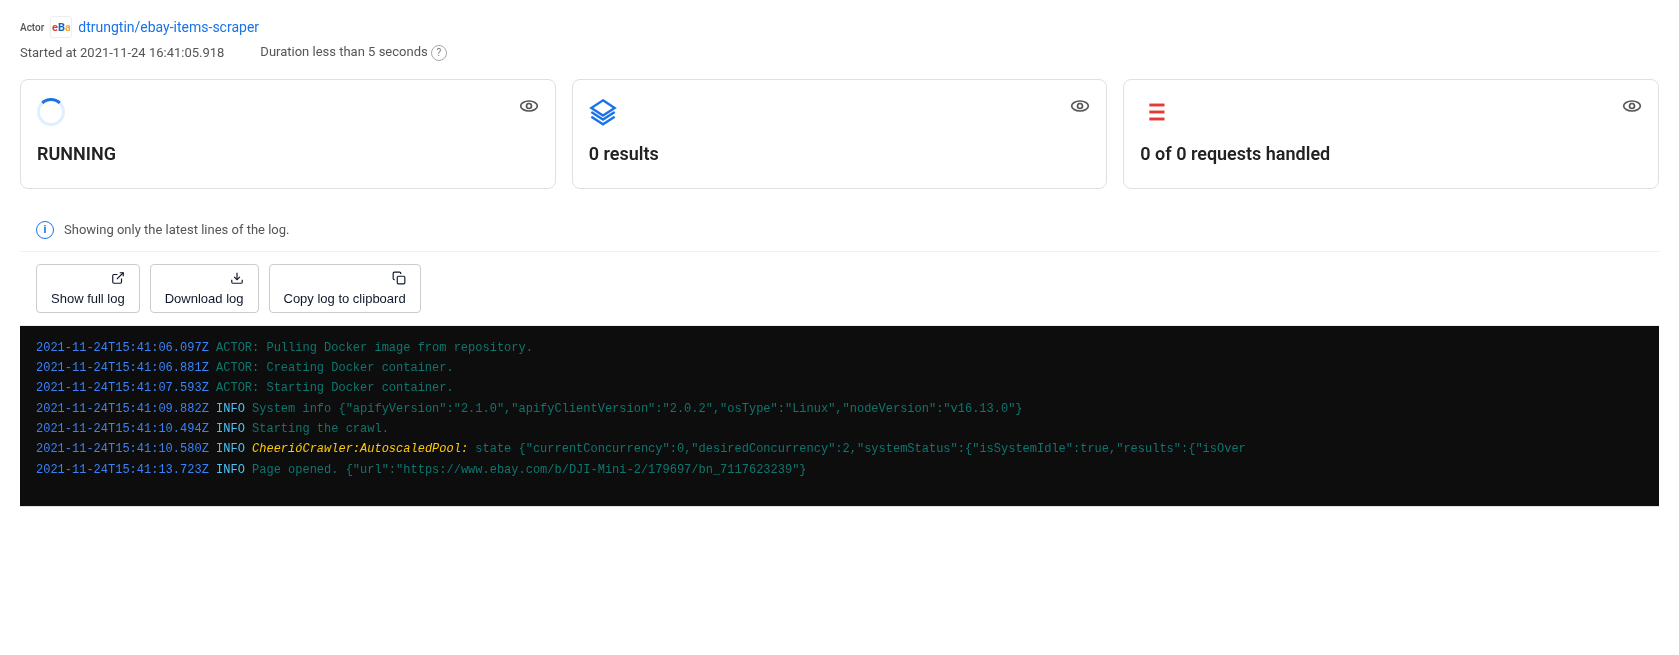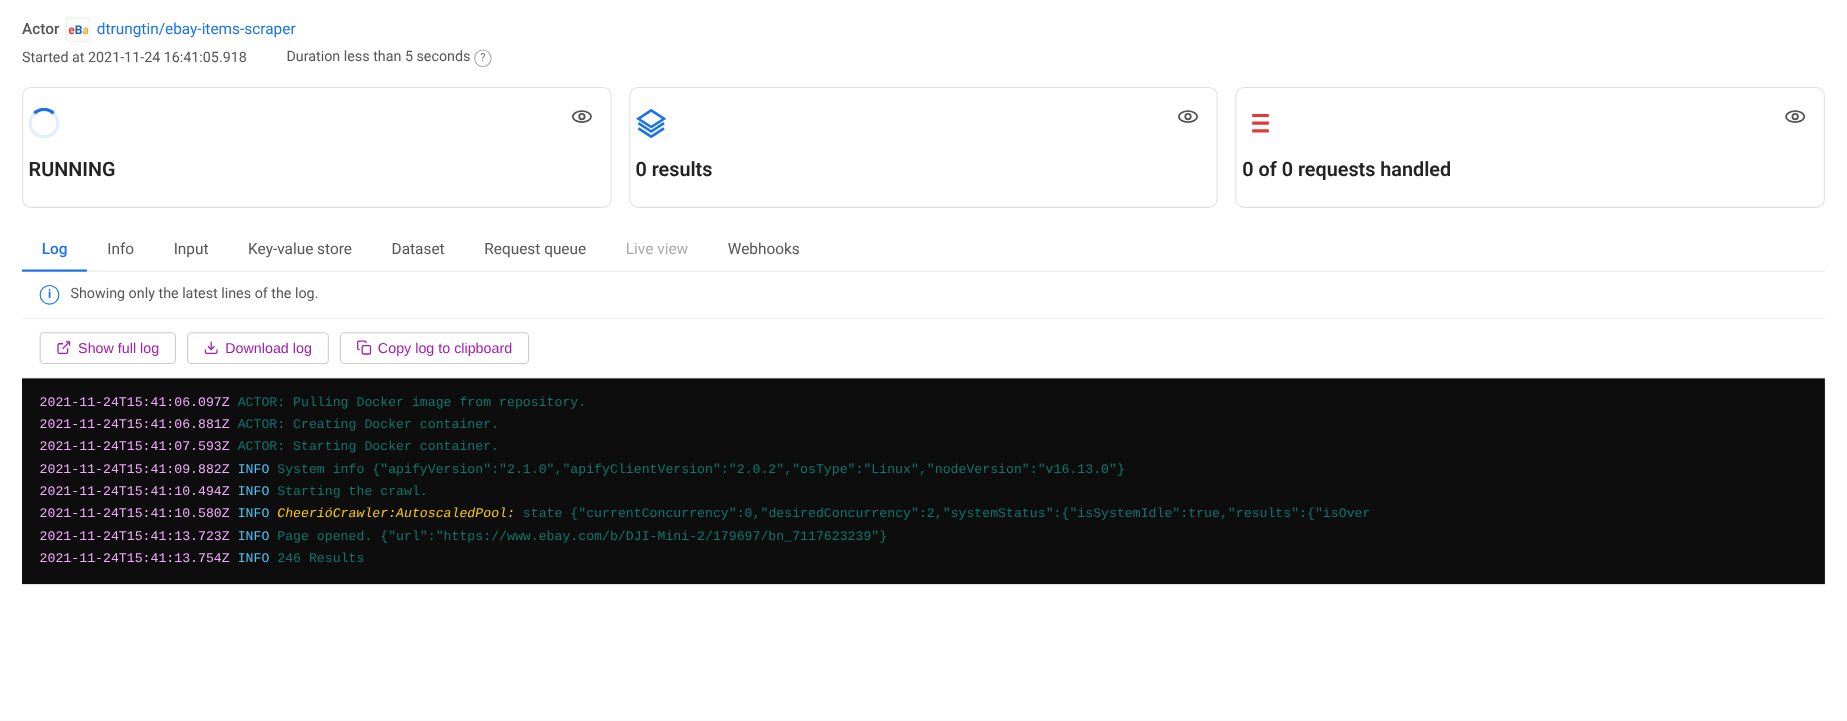--- a/index.html
+++ b/index.html
@@ -15,21 +15,21 @@
       padding: 16px 20px;
     }
     .actor-header {
       display: flex;
       align-items: center;
       gap: 6px;
       margin-bottom: 6px;
     }
     .actor-label {
       color: #555;
-      font-size: 14px;
+      font-size: 10px;
       font-weight: 500;
     }
     .actor-logo {
       width: 22px;
       height: 22px;
       border-radius: 3px;
       overflow: hidden;
       display: inline-flex;
       align-items: center;
       justify-content: center;
@@ -64,21 +64,21 @@
     .cards-row {
       display: grid;
       grid-template-columns: 1fr 1fr 1fr;
       gap: 16px;
       margin-bottom: 20px;
     }
     .card {
       background: #fff;
       border: 1px solid #e0e0e0;
       border-radius: 8px;
-      padding: 18px 5px;
+      padding: 18px 16px;
       position: relative;
       min-height: 110px;
     }
     .card-eye {
       position: absolute;
       top: 16px;
       right: 16px;
       cursor: pointer;
       color: #555;
       display: flex;
@@ -154,43 +154,44 @@
 
     .log-actions {
       display: flex;
       gap: 10px;
       padding: 12px 16px;
       background: #fff;
       border-bottom: 1px solid #f0f0f0;
     }
     .log-btn {
       display: flex;
-      align-items: center;
+      align-items: flex-end;
       gap: 6px;
       padding: 6px 14px;
       border: 1px solid #ccc;
       border-radius: 4px;
       background: #fff;
       cursor: pointer;
       font-size: 13px;
-      color: #a21caf;
+      color: #0f172a;
+      flex-direction: column;
     }
 
     .log-container {
       background: #0d0d0d;
       color: #e0e0e0;
       font-family: 'Courier New', Courier, monospace;
       font-size: 12px;
       padding: 12px 16px;
       overflow-x: auto;
       line-height: 1.7;
       min-height: 180px;
     }
     .log-line { white-space: nowrap; }
-    .log-time { color: #f0abfc; }
+    .log-time { color: #3b82f6; }
     .log-info { color: #4fc3f7; }
     .log-highlight { color: #ffcc00; font-style: italic; }
     .log-white { color: #0f766e; }
 
     .scrollbar-row {
       background: #fff;
       height: 16px;
       border-top: 1px solid #e0e0e0;
       overflow-x: auto;
       display: flex;
@@ -273,30 +274,20 @@
           <line x1="8" y1="18" x2="21" y2="18"></line>
           <line x1="3" y1="6" x2="3.01" y2="6"></line>
           <line x1="3" y1="12" x2="3.01" y2="12"></line>
           <line x1="3" y1="18" x2="3.01" y2="18"></line>
         </svg>
       </div>
       <div class="card-value">0 of 0 requests handled</div>
     </div>
   </div>
 
-  <div class="tabs-bar">
-    <a class="tab-item active" href="#">Log</a>
-    <a class="tab-item" href="#">Info</a>
-    <a class="tab-item" href="#">Input</a>
-    <a class="tab-item" href="#">Key-value store</a>
-    <a class="tab-item" href="#">Dataset</a>
-    <a class="tab-item" href="#">Request queue</a>
-    <a class="tab-item disabled" href="#">Live view</a>
-    <a class="tab-item" href="#">Webhooks</a>
-  </div>
 
   <div class="info-banner">
     <span class="info-circle">i</span>
     <span>Showing only the latest lines of the log.</span>
   </div>
 
   <div class="log-actions">
     <button class="log-btn">
       <svg width="14" height="14" viewBox="0 0 24 24" fill="none" stroke="currentColor" stroke-width="2">
         <path d="M18 13v6a2 2 0 0 1-2 2H5a2 2 0 0 1-2-2V8a2 2 0 0 1 2-2h6"></path>
@@ -348,23 +339,18 @@
     <div class="log-line">
       <span class="log-time">2021-11-24T15:41:10.580Z</span>
       <span class="log-info"> INFO</span>
       <span class="log-white">  </span><span class="log-highlight">CheerióCrawler:AutoscaledPool:</span><span class="log-white"> state {"currentConcurrency":0,"desiredConcurrency":2,"systemStatus":{"isSystemIdle":true,"results":{"isOver</span>
     </div>
     <div class="log-line">
       <span class="log-time">2021-11-24T15:41:13.723Z</span>
       <span class="log-info"> INFO</span>
       <span class="log-white">  Page opened. {"url":"https://www.ebay.com/b/DJI-Mini-2/179697/bn_7117623239"}</span>
     </div>
-    <div class="log-line">
-      <span class="log-time">2021-11-24T15:41:13.754Z</span>
-      <span class="log-info"> INFO</span>
-      <span class="log-white">  246 Results</span>
-    </div>
   </div>
 
   <div class="scrollbar-row">
     <div class="scrollbar-inner"></div>
   </div>
 </div>
 
 </body></html>

